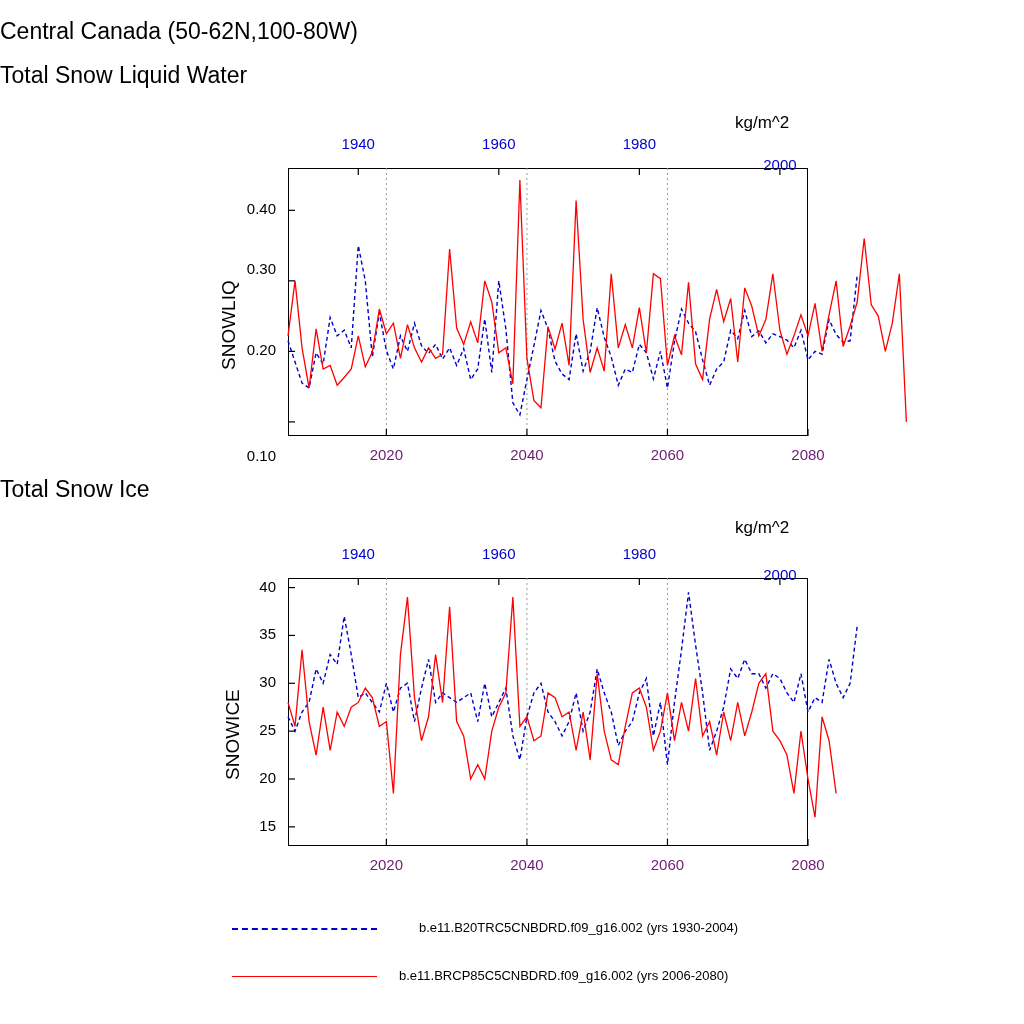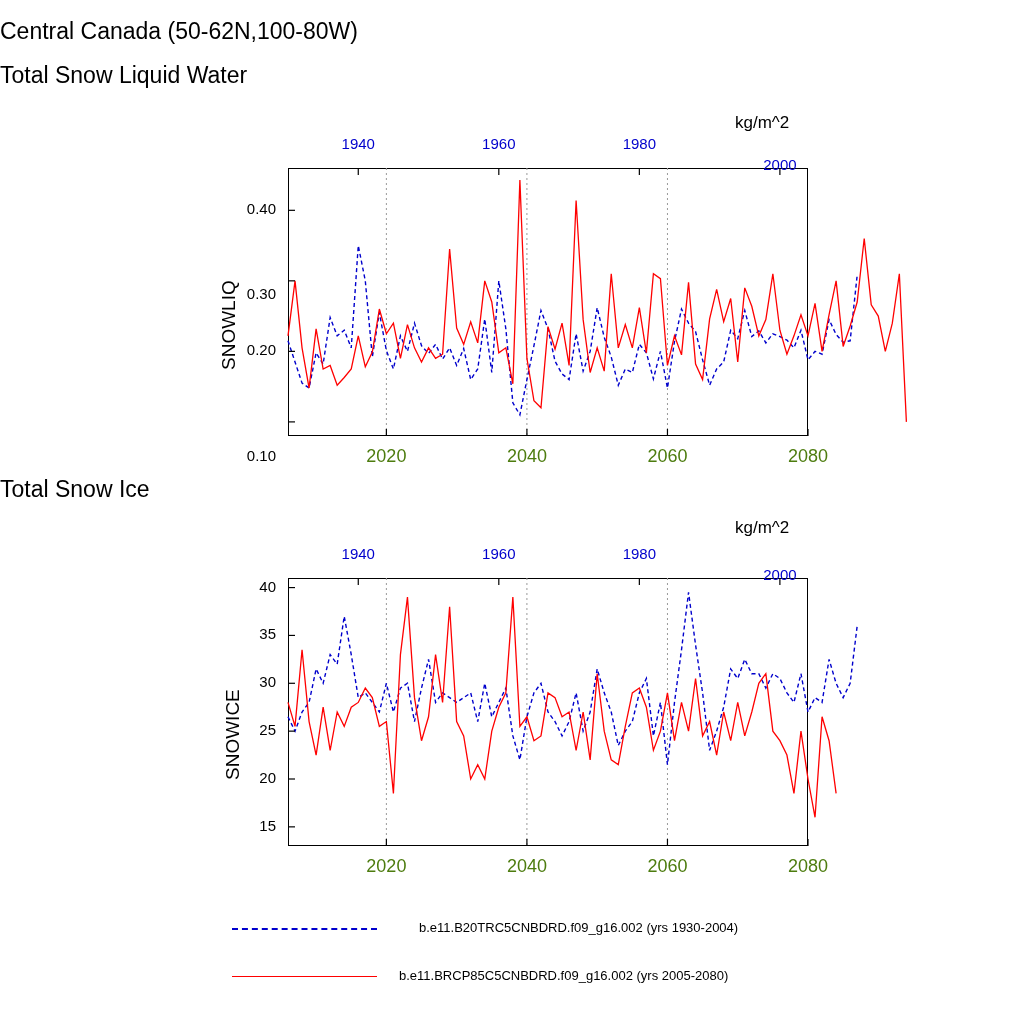--- a/index.html
+++ b/index.html
@@ -6,21 +6,21 @@
   body{width:1024px;height:1024px;position:relative;font-family:"Liberation Sans",sans-serif;color:#000;overflow:hidden;}
   .title{position:absolute;width:100%;text-align:left;font-size:23px;}
   #title-main{top:18px;}
   #title-sub1{top:62px;}
   #title-sub2{top:476px;}
   .units{position:absolute;font-size:17px;}
   .panel{position:absolute;}
   .frame{position:absolute;border:1.5px solid #000;box-sizing:border-box;}
   svg{position:absolute;top:0;left:0;overflow:visible;}
   .ytick{position:absolute;font-size:15px;text-align:right;width:60px;}
-  .xtick-red{position:absolute;font-size:18px;color:#4d7c0f;text-align:center;width:80px;}
+  .xtick-red{position:absolute;font-size:15px;color:#701a75;text-align:center;width:80px;}
   .xtick-blue{position:absolute;font-size:15px;color:#0000cc;text-align:center;width:80px;}
   .ylabel{position:absolute;font-size:19px;transform:rotate(-90deg);transform-origin:left top;white-space:nowrap;}
   .legend-text{position:absolute;font-size:13px;}
   .legend-line{position:absolute;}
 </style>
 </head>
 <body>
 
 <div class="title" id="title-main">Central Canada (50-62N,100-80W)</div>
 <div class="title" id="title-sub1">Total Snow Liquid Water</div>
@@ -75,21 +75,21 @@
       <line x1="210.81081081081084" x2="210.81081081081084" y1="0" y2="7" stroke="#000" stroke-width="1.2"></line>
       <line x1="351.35135135135135" x2="351.35135135135135" y1="0" y2="7" stroke="#000" stroke-width="1.2"></line>
       <line x1="491.8918918918919" x2="491.8918918918919" y1="0" y2="7" stroke="#000" stroke-width="1.2"></line>
     </svg>
 </div>
 <div class="ylabel" style="left:222px;top:780px;font-size:19px;">SNOWICE</div>
 
 <div id="ticks">
     <div class="ytick" style="left: 216px; top: 411.895px; margin-top: 35px;">0.10</div>
     <div class="ytick" style="left: 216px; top: 341.368px;">0.20</div>
-    <div class="ytick" style="left: 216px; top: 285px;">0.30</div>
+    <div class="ytick" style="left: 216px; top: 260px;">0.30</div>
     <div class="ytick" style="left: 216px; top: 200.316px;">0.40</div>
     <div class="xtick-red" style="left: 346.378px; top: 446px;">2020</div>
     <div class="xtick-red" style="left: 486.919px; top: 446px;">2040</div>
     <div class="xtick-red" style="left: 627.459px; top: 446px;">2060</div>
     <div class="xtick-red" style="left: 768px; top: 446px;">2080</div>
     <div class="xtick-blue" style="left: 318.27px; top: 135px;">1940</div>
     <div class="xtick-blue" style="left: 458.811px; top: 135px;">1960</div>
     <div class="xtick-blue" style="left: 599.351px; top: 135px;">1980</div>
     <div class="xtick-blue" style="left: 739.892px; top: 156px;">2000</div>
     <div class="ytick" style="left: 216px; top: 816.857px;">15</div>
@@ -105,13 +105,13 @@
     <div class="xtick-blue" style="left: 318.27px; top: 545px;">1940</div>
     <div class="xtick-blue" style="left: 458.811px; top: 545px;">1960</div>
     <div class="xtick-blue" style="left: 599.351px; top: 545px;">1980</div>
     <div class="xtick-blue" style="left: 739.892px; top: 566px;">2000</div>
   </div>
 
 <div class="legend-line" style="left:232px;top:928px;width:145px;height:0;border-top:2px dashed #0000cc;"></div>
 <div class="legend-text" style="left:399px;top:920px;padding-left:20px;">b.e11.B20TRC5CNBDRD.f09_g16.002 (yrs 1930-2004)</div>
 
 <div class="legend-line" style="left:232px;top:976px;width:145px;height:0;border-top:1.5px solid #ff0000;"></div>
-<div class="legend-text" style="left:399px;top:968px;">b.e11.BRCP85C5CNBDRD.f09_g16.002 (yrs 2005-2080)</div>
+<div class="legend-text" style="left:399px;top:968px;">b.e11.BRCP85C5CNBDRD.f09_g16.002 (yrs 2006-2080)</div>
 
 </body></html>

